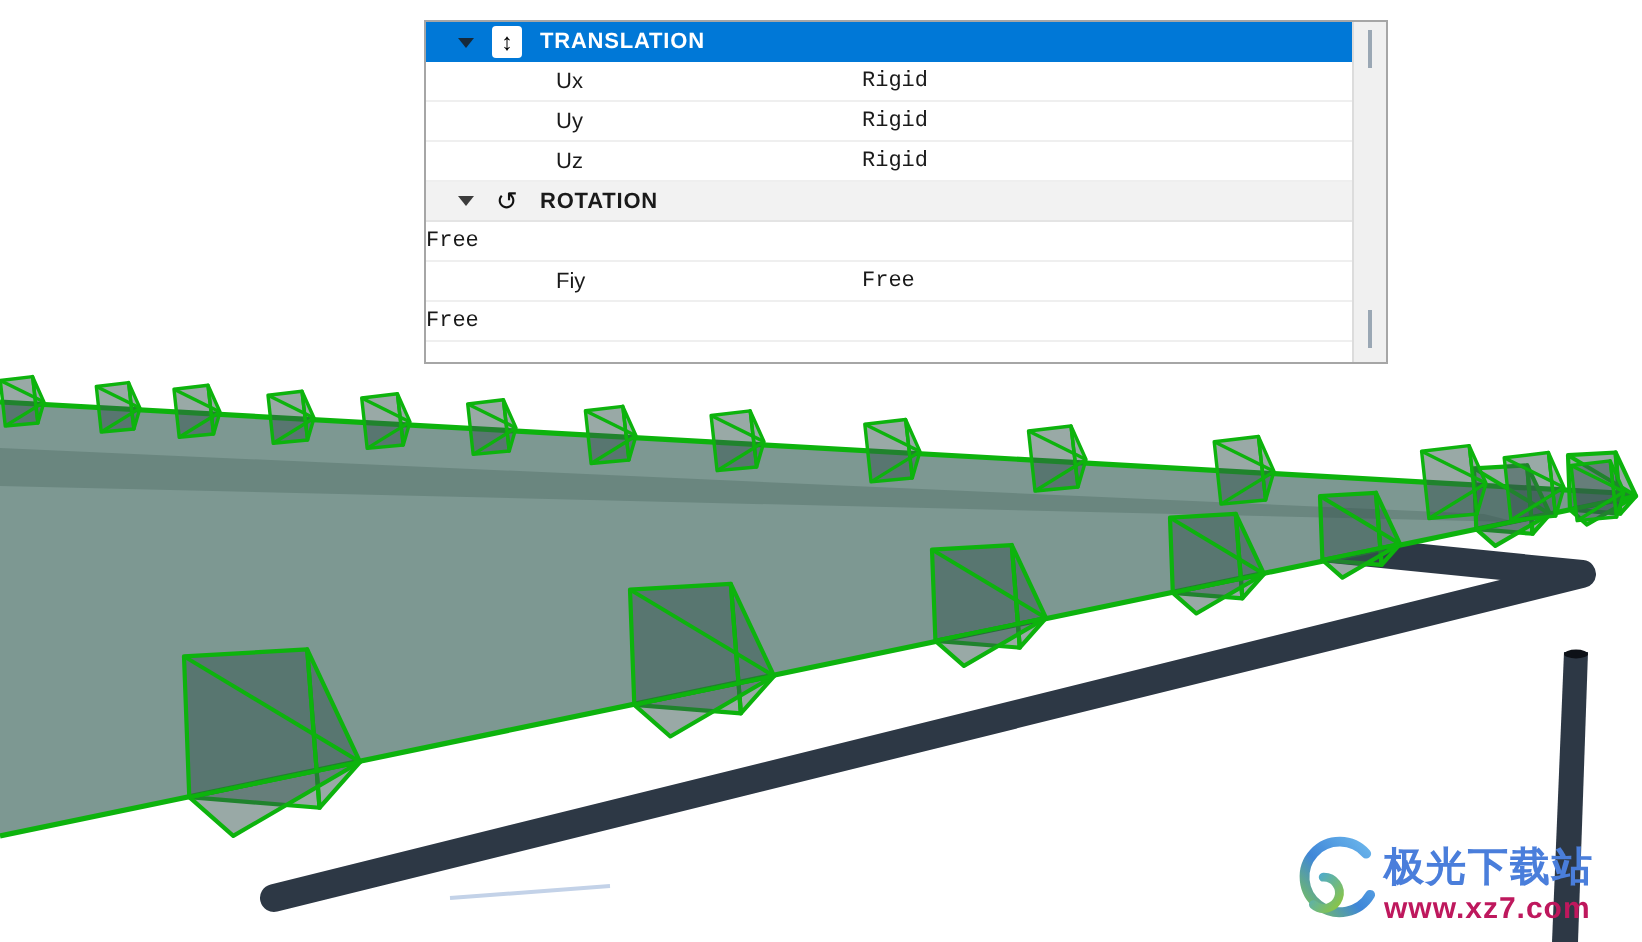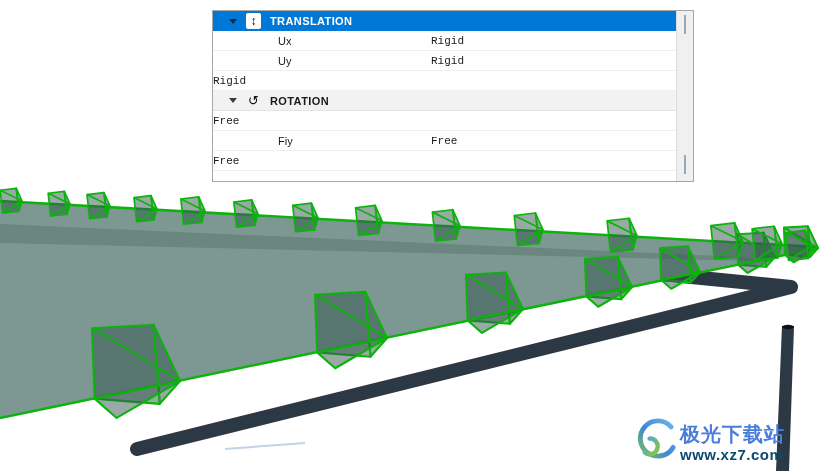--- a/index.html
+++ b/index.html
@@ -31,24 +31,24 @@
   .pvalue{flex:1 1 auto;font-family:Liberation Mono, monospace;}
   .fillrow{flex:1 1 auto;background:#fff;}
   .scrollbar{flex:0 0 17px;background:#f0f0f0;border-left:1px solid #dcdcdc;display:flex;
              flex-direction:column;justify-content:space-between;align-items:center;
              padding:6px 0;box-sizing:border-box;}
   .chev{width:7px;height:7px;border-left:2px solid #9aa7b4;border-top:2px solid #9aa7b4;}
   .chev.up{transform:rotate(45deg);}
   .chev.down{transform:rotate(225deg);}
   .sb-track{flex:1 1 auto;}
   
-  .watermark{position:absolute;right:36px;bottom:4px;display:flex;align-items:center;z-index:10;margin-top:36px;}
+  .watermark{position:absolute;right:24px;bottom:4px;display:flex;align-items:center;z-index:10;margin-top:36px;}
   .wm-logo{width:47px;height:49px;flex:0 0 47px;margin-right:3px;}
   .wm-name{font-size:20px;font-weight:bold;color:#4a7edb;letter-spacing:1px;line-height:24px;}
-  .wm-url{font-size:15px;font-weight:bold;color:#0c4a6e;letter-spacing:.5px;line-height:18px;}
+  .wm-url{font-size:15px;font-weight:bold;color:#be185d;letter-spacing:.5px;line-height:18px;}
 </style>
 </head>
 <body>
 
 <svg id="scene" width="821" height="471" viewBox="0 0 821 471" xmlns="http://www.w3.org/2000/svg">
     <path d="M641,272 L791,287 L137,449" fill="none" stroke="#2d3845" stroke-width="14" stroke-linecap="round" stroke-linejoin="round"></path>
     <line x1="225" y1="449" x2="305" y2="443" stroke="#c3d2e8" stroke-width="2"></line>
     <polygon points="0,201 818,247 0,418" fill="#7d9892"></polygon>
     <polygon points="0,224 0,243 758,261 742,257" fill="#6a867f"></polygon>
     <line x1="0" y1="201" x2="818" y2="247" stroke="#0db30d" stroke-width="2.6"></line>
@@ -201,20 +201,21 @@
 
     <div class="prow">
       <span class="plabel">Ux</span>
       <span class="pvalue">Rigid</span>
     </div>
     <div class="prow">
       <span class="plabel">Uy</span>
       <span class="pvalue">Rigid</span>
     </div>
     <div class="prow">
+      <span class="plabel">Uz</span>
       <span class="pvalue">Rigid</span>
     </div>
 
     <div class="prow header-gray">
       <span class="expander"></span>
       <span class="rot-icon">↺</span>
       <span class="hlabel">ROTATION</span>
     </div>
 
     <div class="prow">

